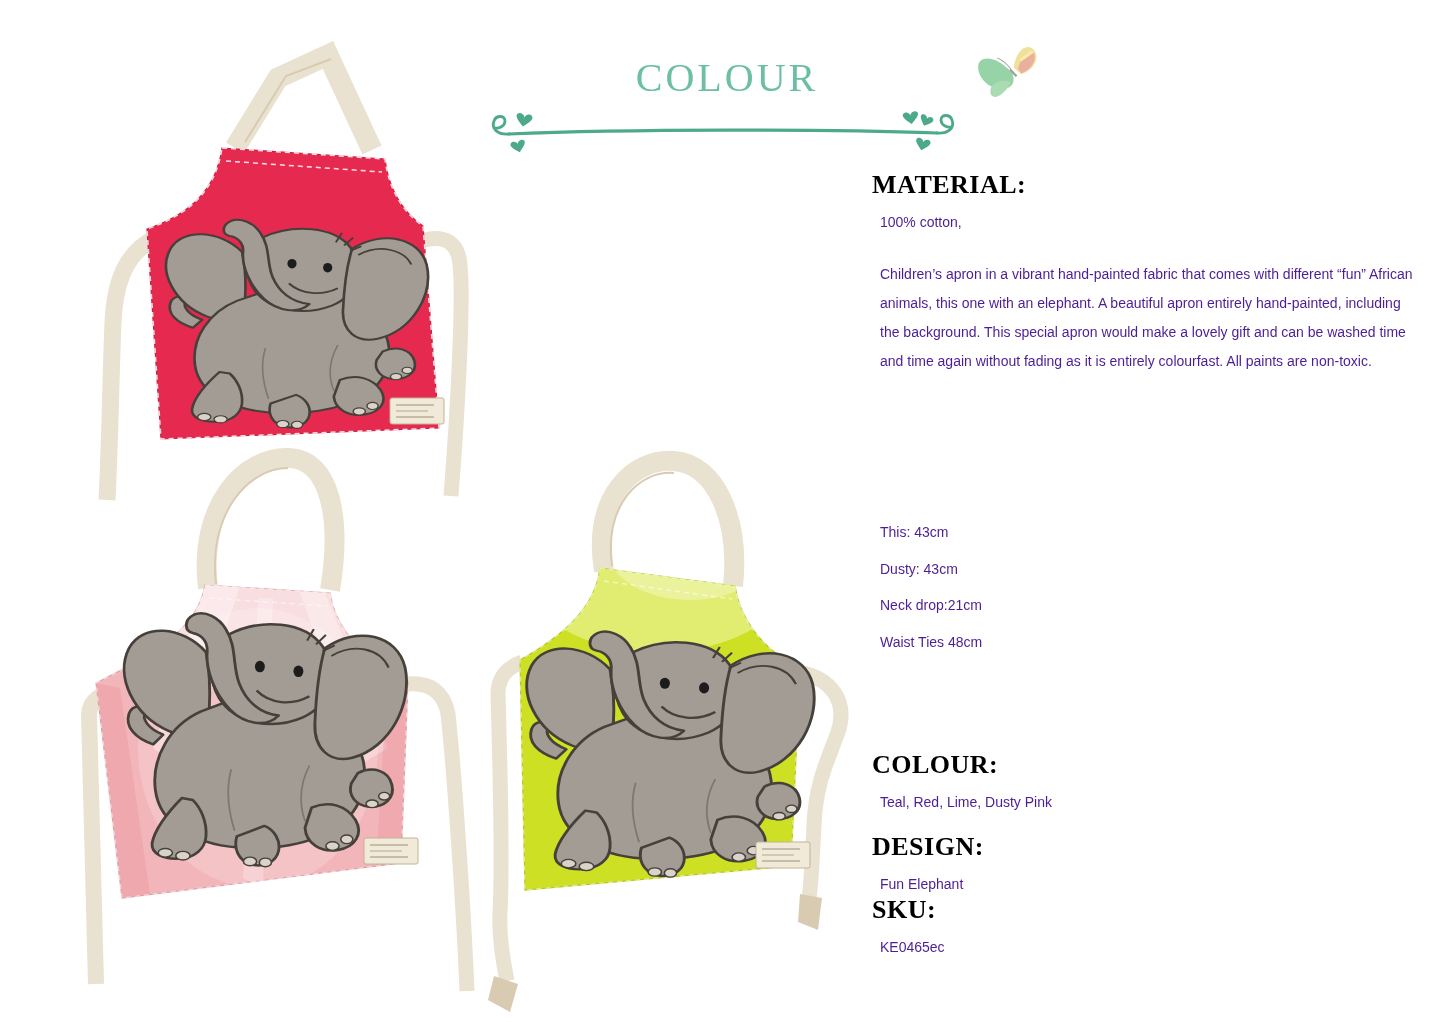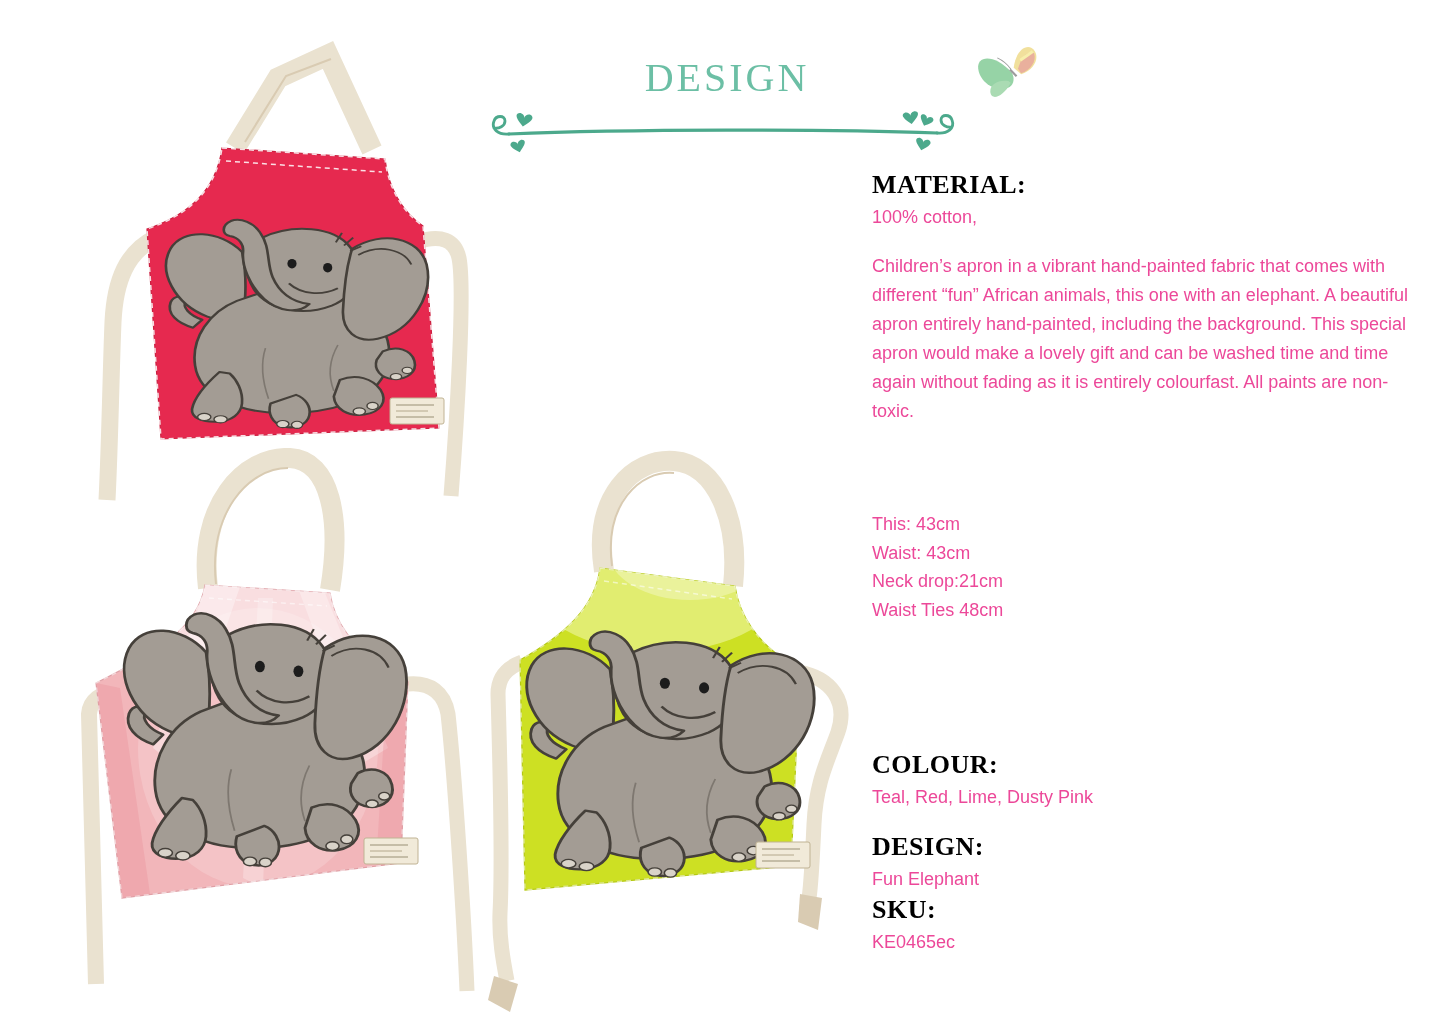--- a/index.html
+++ b/index.html
@@ -23,21 +23,21 @@
   .stitch{fill:none;stroke:#ffffff;stroke-width:1.5;stroke-dasharray:5 4;opacity:.85;}
   .stitch-soft{fill:none;stroke:#ffffff;stroke-width:1.4;stroke-dasharray:5 4;opacity:.55;}
   .tie-tip{fill:var(--strap-shade,#d9cbb2);stroke:none;}
   .label-box{fill:var(--label,#f1ead9);stroke:#c0b394;stroke-width:1;}
   .label-line{stroke:#9a8f77;stroke-width:1.2;}
   .label-line2{stroke:#b4a88c;stroke-width:1;}
   .details{position:absolute;left:872px;top:0;width:556px;height:100%;}
   .sec{position:absolute;left:0;width:556px;}
   .sec h3{margin:0 0 3px 0;font-family:"Liberation Serif",serif;font-weight:700;
           font-size:26px;line-height:30px;letter-spacing:.5px;color:#000000;}
-  .sec p{margin:0;font-size:18px;line-height:29px;color:#ec4899;}
+  .sec p{margin:8px;font-size:14px;line-height:29px;color:#4c1d95;}
   .sec .lines p{line-height:28.5px;}
   .sec-material{top:170px;} .sec-features{top:252px;} .sec-size{top:510px;}
   .sec-colour{top:750px;} .sec-design{top:832px;} .sec-sku{top:895px;}
 </style>
 </head>
 <body>
 
 <div class="canvas">
 
   <svg width="0" height="0" style="position:absolute" aria-hidden="true">
@@ -65,21 +65,21 @@
         <ellipse cx="149" cy="111" rx="4.5" ry="6" style="fill:#1c1c1c;stroke:none"></ellipse>
         <ellipse cx="184" cy="116" rx="4.5" ry="6" style="fill:#1c1c1c;stroke:none"></ellipse>
         <path d="M192,84 L198,72 M200,88 L209,78 M206,95 L217,89" style="fill:none;stroke-width:2"></path>
         <path d="M146,136 C158,150 178,152 194,142" style="fill:none;stroke-width:2.4"></path>
         <path d="M126,282 C120,260 118,238 123,218 M190,272 C184,252 186,232 194,214" style="fill:none;stroke-width:1.6;opacity:.4"></path>
       </g>
       <path id="hrt" d="M0,3.5 C0,0.5 -4.5,-1.5 -6.5,1 C-8.5,3.5 -4,7.5 0,11 C4,7.5 8.5,3.5 6.5,1 C4.5,-1.5 0,0.5 0,3.5 Z"></path>
     </defs>
   </svg>
 
-  <h1 class="title" style="color: rgb(108, 191, 165);">DESIGN</h1>
+  <h1 class="title" style="color: rgb(108, 191, 165);">COLOUR</h1>
 
   <svg class="divider" viewBox="0 0 475 52">
     <path class="flourish-line" d="M22,26 C140,21 340,21 450,25"></path>
     <path class="flourish-curl" d="M22,26 C11,27 4,21 7,13 C9,7 18,7 18,13 C18,18 12,21 7,20"></path>
     <path class="flourish-curl" d="M450,25 C461,26 468,20 465,12 C463,6 454,6 454,12 C454,17 460,20 465,19"></path>
     <use href="#hrt" transform="translate(38,6) scale(1.15) rotate(10)"></use>
     <use href="#hrt" transform="translate(30,33) scale(1.05) rotate(-14)"></use>
     <use href="#hrt" transform="translate(423,4) scale(1.1) rotate(-8)"></use>
     <use href="#hrt" transform="translate(441,8) scale(0.95) rotate(22)"></use>
     <use href="#hrt" transform="translate(437,31) scale(1.05) rotate(14)"></use>
@@ -194,21 +194,21 @@
     <div class="sec sec-material">
       <h3>MATERIAL:</h3>
       <p>100% cotton,</p>
     </div>
     <div class="sec sec-features">
       <p>Children’s apron in a vibrant hand-painted fabric that comes with different “fun” African animals, this one with an elephant. A beautiful apron entirely hand-painted, including the background. This special apron would make a lovely gift and can be washed time and time again without fading as it is entirely colourfast. All paints are non-toxic.</p>
     </div>
     <div class="sec sec-size">
       <div class="lines">
         <p>This: 43cm</p>
-        <p>Waist: 43cm</p>
+        <p>Dusty: 43cm</p>
         <p>Neck drop:21cm</p>
         <p>Waist Ties 48cm</p>
       </div>
     </div>
     <div class="sec sec-colour">
       <h3>COLOUR:</h3>
       <p>Teal, Red, Lime, Dusty Pink</p>
     </div>
     <div class="sec sec-design">
       <h3>DESIGN:</h3>

